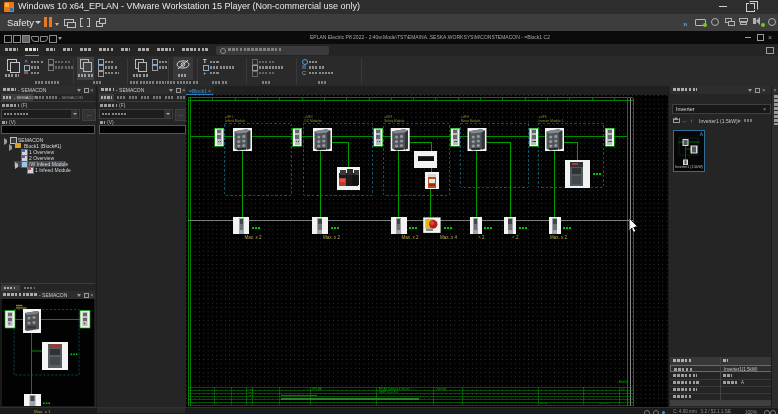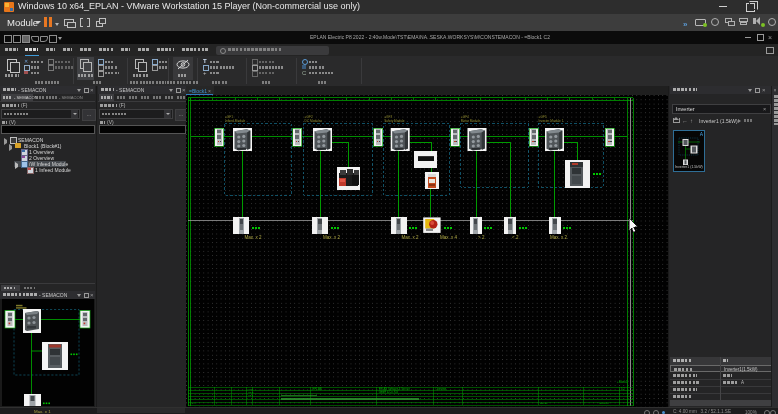--- a/index.html
+++ b/index.html
@@ -13,21 +13,21 @@
   <div class="ab" style="left:4px;top:2px;width:10px;height:10px;background:#e8761a;border-radius:1px"></div>
   <div class="ab" style="left:5px;top:3px;width:4px;height:4px;background:#f9b233"></div>
   <div class="ab" style="left:10px;top:8px;width:3px;height:3px;background:#3a6ea5"></div>
   <div class="ab" style="left:18px;top:1px;font-size:9px;color:#e6e6e6;white-space:nowrap">Windows 10 x64_EPLAN - VMware Workstation 15 Player (Non-commercial use only)</div>
   <div class="ab" style="left:719px;top:6px;width:8px;height:1px;background:#cfcfcf"></div>
   <div class="ab" style="left:746px;top:3px;width:7px;height:7px;border:1px solid #cfcfcf"></div>
   <div class="ab" style="left:749px;top:1px;width:7px;height:7px;border-bottom:1px solid #2d2d2d;border-left:1px solid #2d2d2d;border-top:1px solid #cfcfcf;border-right:1px solid #cfcfcf"></div>
 </div>
 
 <div class="ab" style="left:0;top:14px;width:778px;height:17px;background:#3d3d3d;border-bottom:1px solid #2a2a2a">
-  <div class="ab" style="left:7px;top:3px;font-size:9.5px;color:#e8e8e8">Module</div>
+  <div class="ab" style="left:7px;top:3px;font-size:9.5px;color:#e8e8e8">Safety</div>
   <div class="ab" style="left:35px;top:7px;width:0;height:0;border-left:3px solid transparent;border-right:3px solid transparent;border-top:3.5px solid #d0d0d0"></div>
   <div class="ab" style="left:44px;top:3px;width:3px;height:10px;background:#e87722"></div>
   <div class="ab" style="left:49px;top:3px;width:3px;height:10px;background:#e87722"></div>
   <div class="ab" style="left:55px;top:9px;width:0;height:0;border-left:2.5px solid transparent;border-right:2.5px solid transparent;border-top:3px solid #b5b5b5"></div>
   <div class="ic" style="left:64px;top:5px;width:10px;height:7px;border:1px solid #c0c0c0"></div>
   <div class="ic" style="left:67px;top:8px;width:9px;height:6px;border:1px solid #c0c0c0;background:#3d3d3d"></div>
   <div class="ic" style="left:80px;top:4px;width:10px;height:9px;border:1px solid #c0c0c0;clip-path:polygon(0 0,30% 0,30% 30%,70% 30%,70% 0,100% 0,100% 100%,70% 100%,70% 70%,30% 70%,30% 100%,0 100%)"></div>
   <div class="ic" style="left:96px;top:7px;width:7px;height:6px;border:1px solid #c0c0c0"></div>
   <div class="ic" style="left:99px;top:4px;width:7px;height:6px;border:1px solid #c0c0c0;background:#3d3d3d"></div>
 

